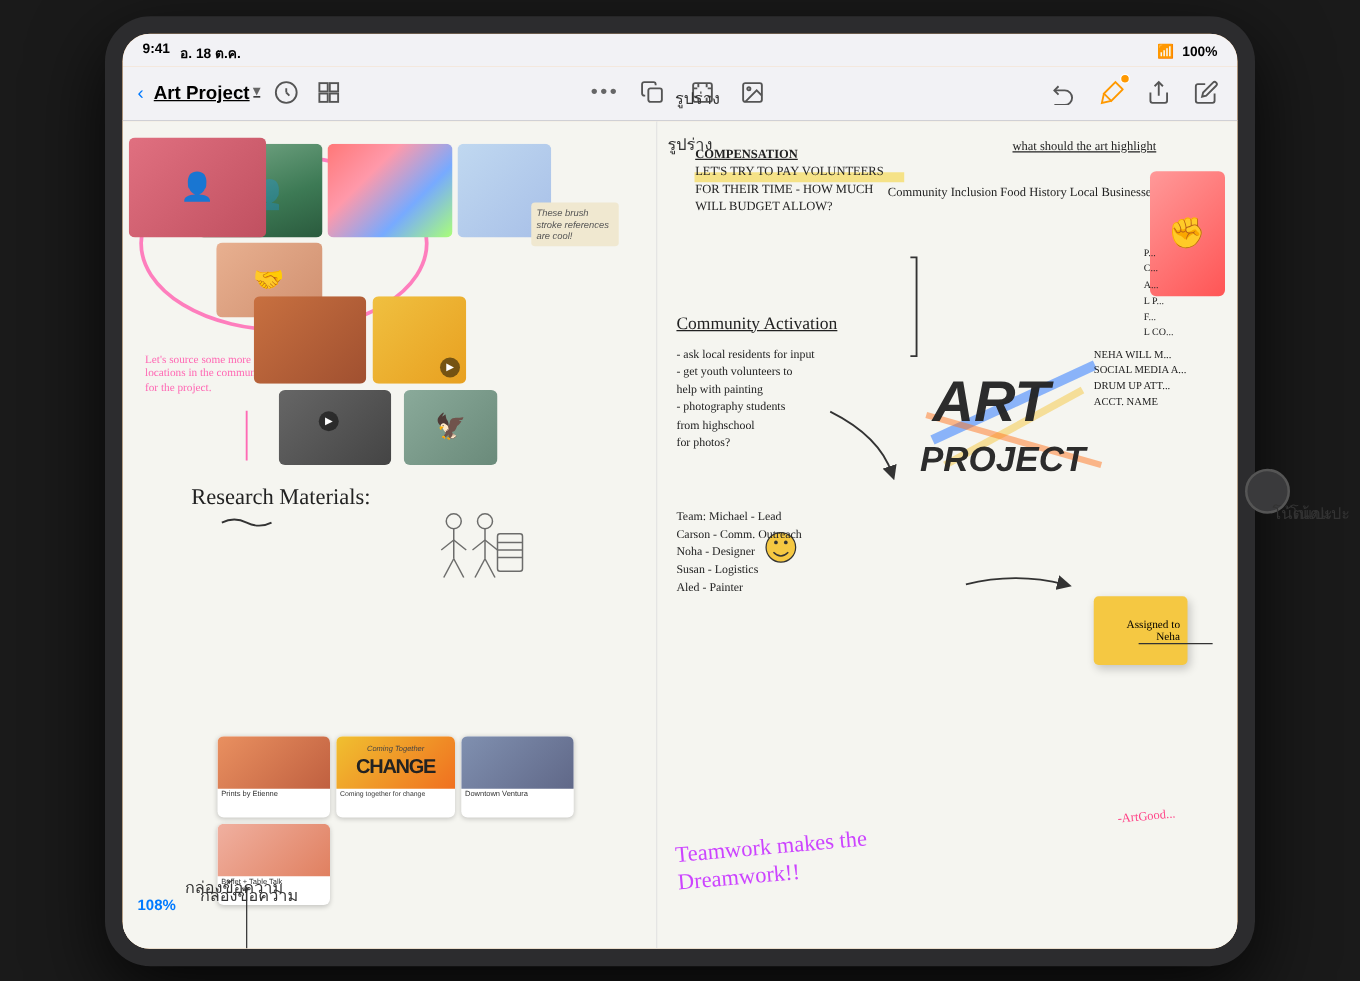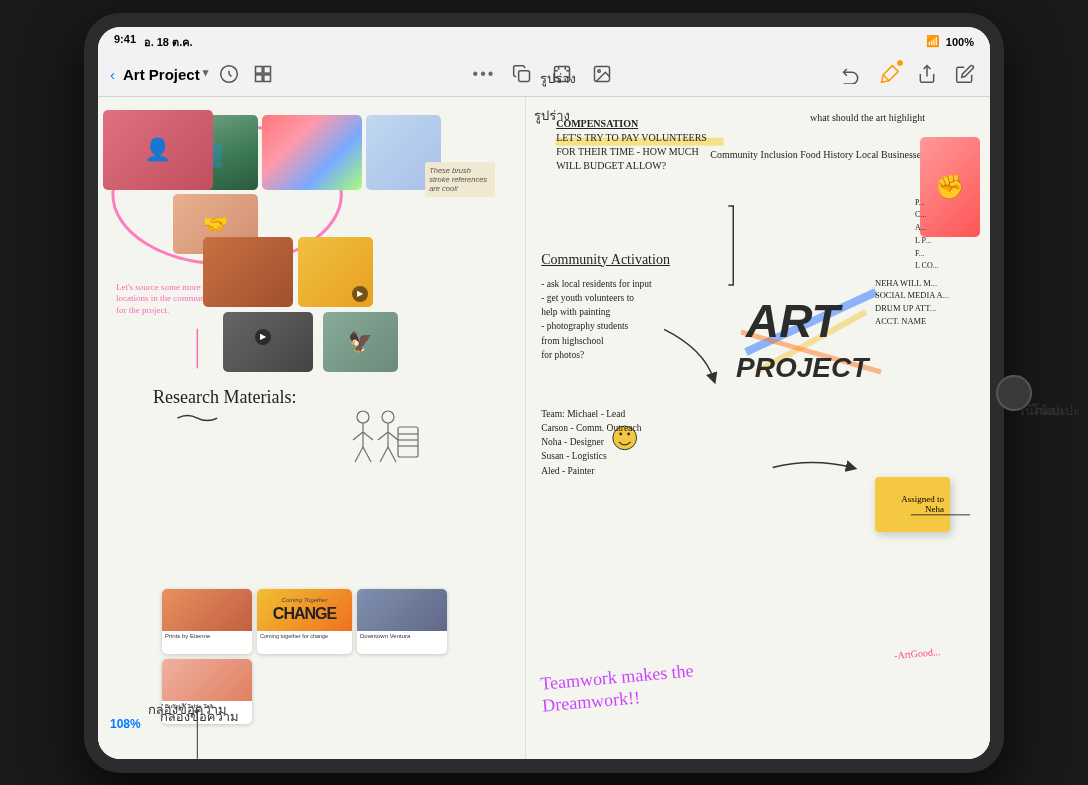--- a/index.html
+++ b/index.html
@@ -53,21 +53,21 @@
       padding: 4px 12px;
       background: #f2f2f5;
       border-bottom: 1px solid #d0d0d5;
       height: 44px;
       gap: 8px;
     }
     .toolbar-left { display: flex; align-items: center; gap: 8px; flex: 1; }
     .toolbar-center { display: flex; align-items: center; gap: 14px; }
     .toolbar-right { display: flex; align-items: center; gap: 12px; flex: 1; justify-content: flex-end; }
     .back-btn { color: #007aff; font-size: 15px; display: flex; align-items: center; gap: 2px; }
-    .project-title { font-size: 15px; font-weight: 600; color: #000; display: flex; gap: 3px; }
+    .project-title { font-size: 15px; font-weight: 600; color: #000; display: flex; gap: 3px; text-decoration: underline; }
     .toolbar-icon { width: 26px; height: 26px; display: flex; align-items: center; justify-content: center; cursor: pointer; }
     .toolbar-icon svg { width: 20px; height: 20px; }
     .dots-menu { color: #666; font-size: 16px; letter-spacing: 2px; }
     
     .canvas-area {
       flex: 1;
       background: #f5f5f0;
       position: relative;
       overflow: hidden;
       display: flex;
@@ -304,21 +304,21 @@
           <div style="position:absolute;top:215px;left:125px;width:90px;height:60px;border-radius:5px;overflow:hidden;">
             <div style="width:100%;height:100%;background:linear-gradient(135deg,#666,#444);"></div>
           </div>
 
           <div style="position:absolute;top:215px;left:225px;width:75px;height:60px;border-radius:5px;overflow:hidden;">
             <div style="width:100%;height:100%;background:linear-gradient(135deg,#8aaa9a,#6a8a7a);display:flex;align-items:center;justify-content:center;font-size:20px;">🦅</div>
           </div>
 
           <div style="position:absolute;top:232px;left:157px;width:16px;height:16px;background:rgba(0,0,0,0.5);border-radius:50%;display:flex;align-items:center;justify-content:center;color:white;font-size:8px;">▶</div>
 
-          <div style="position:absolute;bottom:35px;left:64px;display:flex;gap:5px;flex-wrap:wrap;width:330px;">
+          <div style="position:absolute;bottom:35px;left:76px;display:flex;gap:5px;flex-wrap:wrap;width:330px;">
 
             <div style="width:90px;height:65px;border-radius:5px;overflow:hidden;background:#fff;box-shadow:0 1px 4px rgba(0,0,0,0.2);">
               <div style="width:100%;height:42px;background:linear-gradient(135deg,#e99060,#c06040);"></div>
               <div style="padding:2px 3px;font-size:6px;color:#333;line-height:1.2;">Prints by Etienne</div>
             </div>
 
             <div style="width:95px;height:65px;border-radius:5px;overflow:hidden;background:#fff;box-shadow:0 1px 4px rgba(0,0,0,0.2);">
               <div style="width:100%;height:42px;background:linear-gradient(135deg,#f0c030,#f07020);display:flex;align-items:center;justify-content:center;flex-direction:column;gap:2px;">
                 <div style="font-size:6px;color:#444;font-style:italic;">Coming Together</div>
                 <div style="font-size:16px;font-weight:900;color:#222;letter-spacing:-1px;">CHANGE</div>
@@ -371,21 +371,21 @@
                   <path d="M0,0 L8,4 L0,8 Z" fill="#333"></path>
                 </marker>
               </defs>
             </svg>
 
             <div style="position:absolute;top:20px;left:30px;font-size:10px;font-family:'Comic Sans MS',cursive;color:#222;line-height:1.4;width:160px;">
               <div style="text-decoration:underline;font-weight:bold;">COMPENSATION</div>
               <div>LET'S TRY TO PAY VOLUNTEERS FOR THEIR TIME - HOW MUCH WILL BUDGET ALLOW?</div>
             </div>
 
-            <div style="position:absolute;top:15px;right:10px;font-size:10px;font-family:'Comic Sans MS',cursive;color:#222;width:170px;">what should the art highlight</div>
+            <div style="position:absolute;top:15px;right:10px;font-size:10px;font-family:'Comic Sans MS',cursive;color:#222;width:170px;text-decoration:underline;">what should the art highlight</div>
 
             <div style="position:absolute;top:50px;right:65px;font-size:10px;font-family:'Comic Sans MS',cursive;color:#222;line-height:1.6;">Community
 Inclusion
 Food
 History
 Local Businesses</div>
 
             <div style="position:absolute;top:40px;right:10px;width:60px;height:100px;background:linear-gradient(135deg,#f99,#f55);border-radius:5px;display:flex;align-items:center;justify-content:center;font-size:24px;">✊</div>
 
             <div style="position:absolute;top:155px;left:15px;font-size:14px;font-family:'Comic Sans MS',cursive;color:#222;text-decoration:underline;">Community Activation</div>

